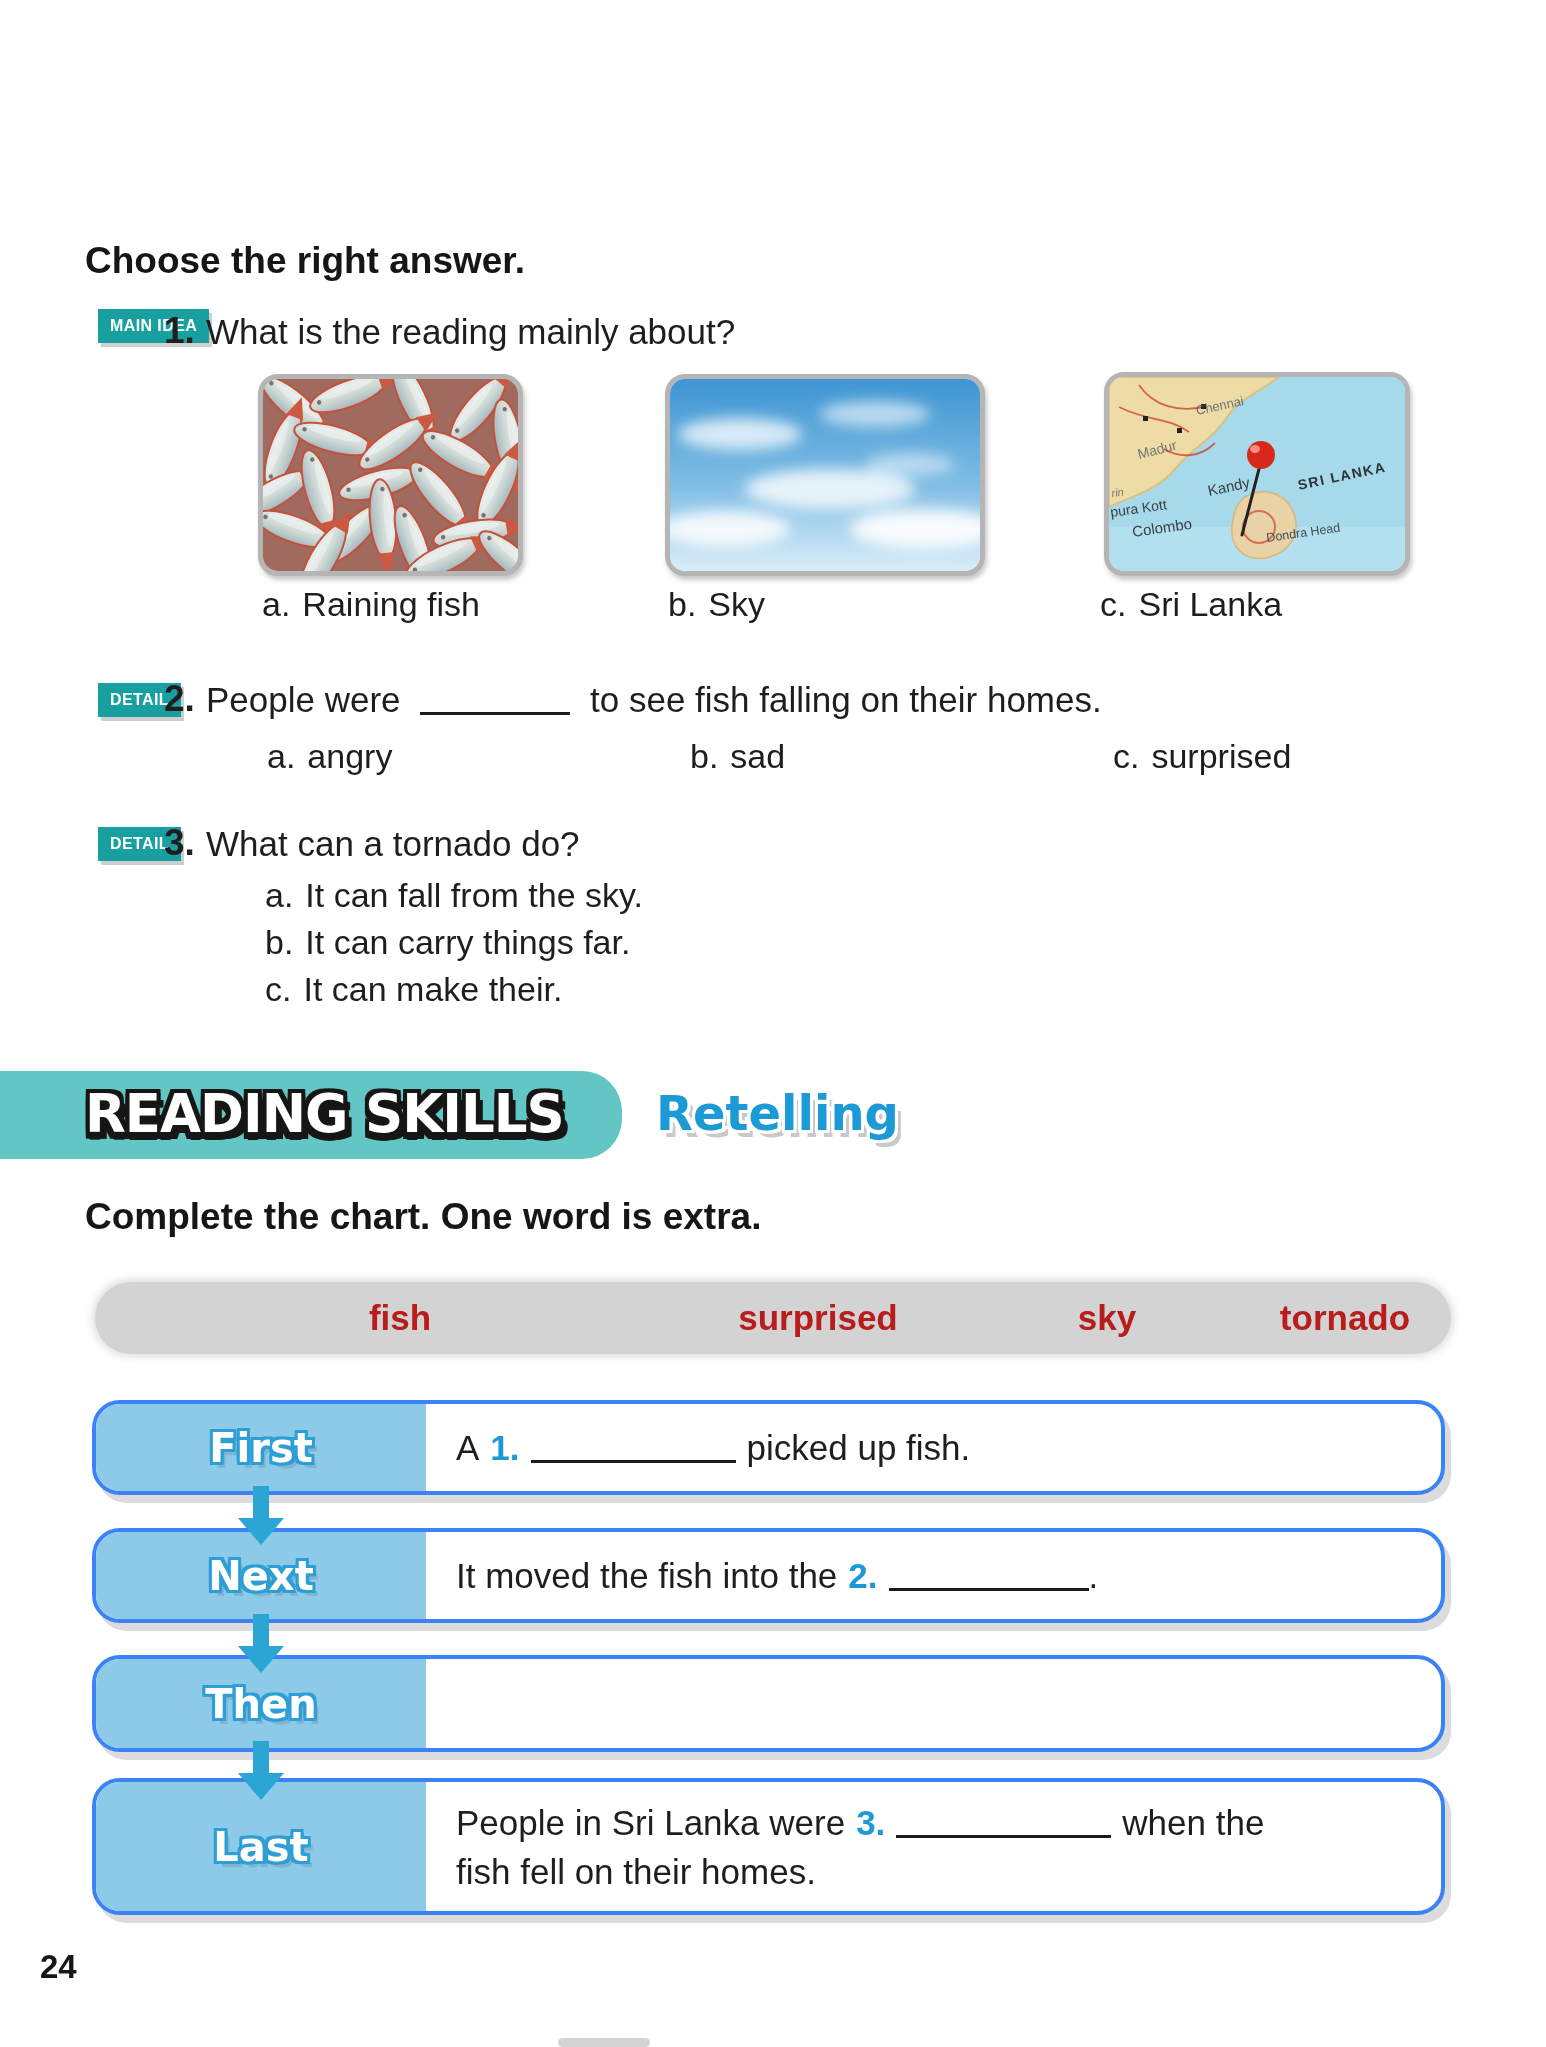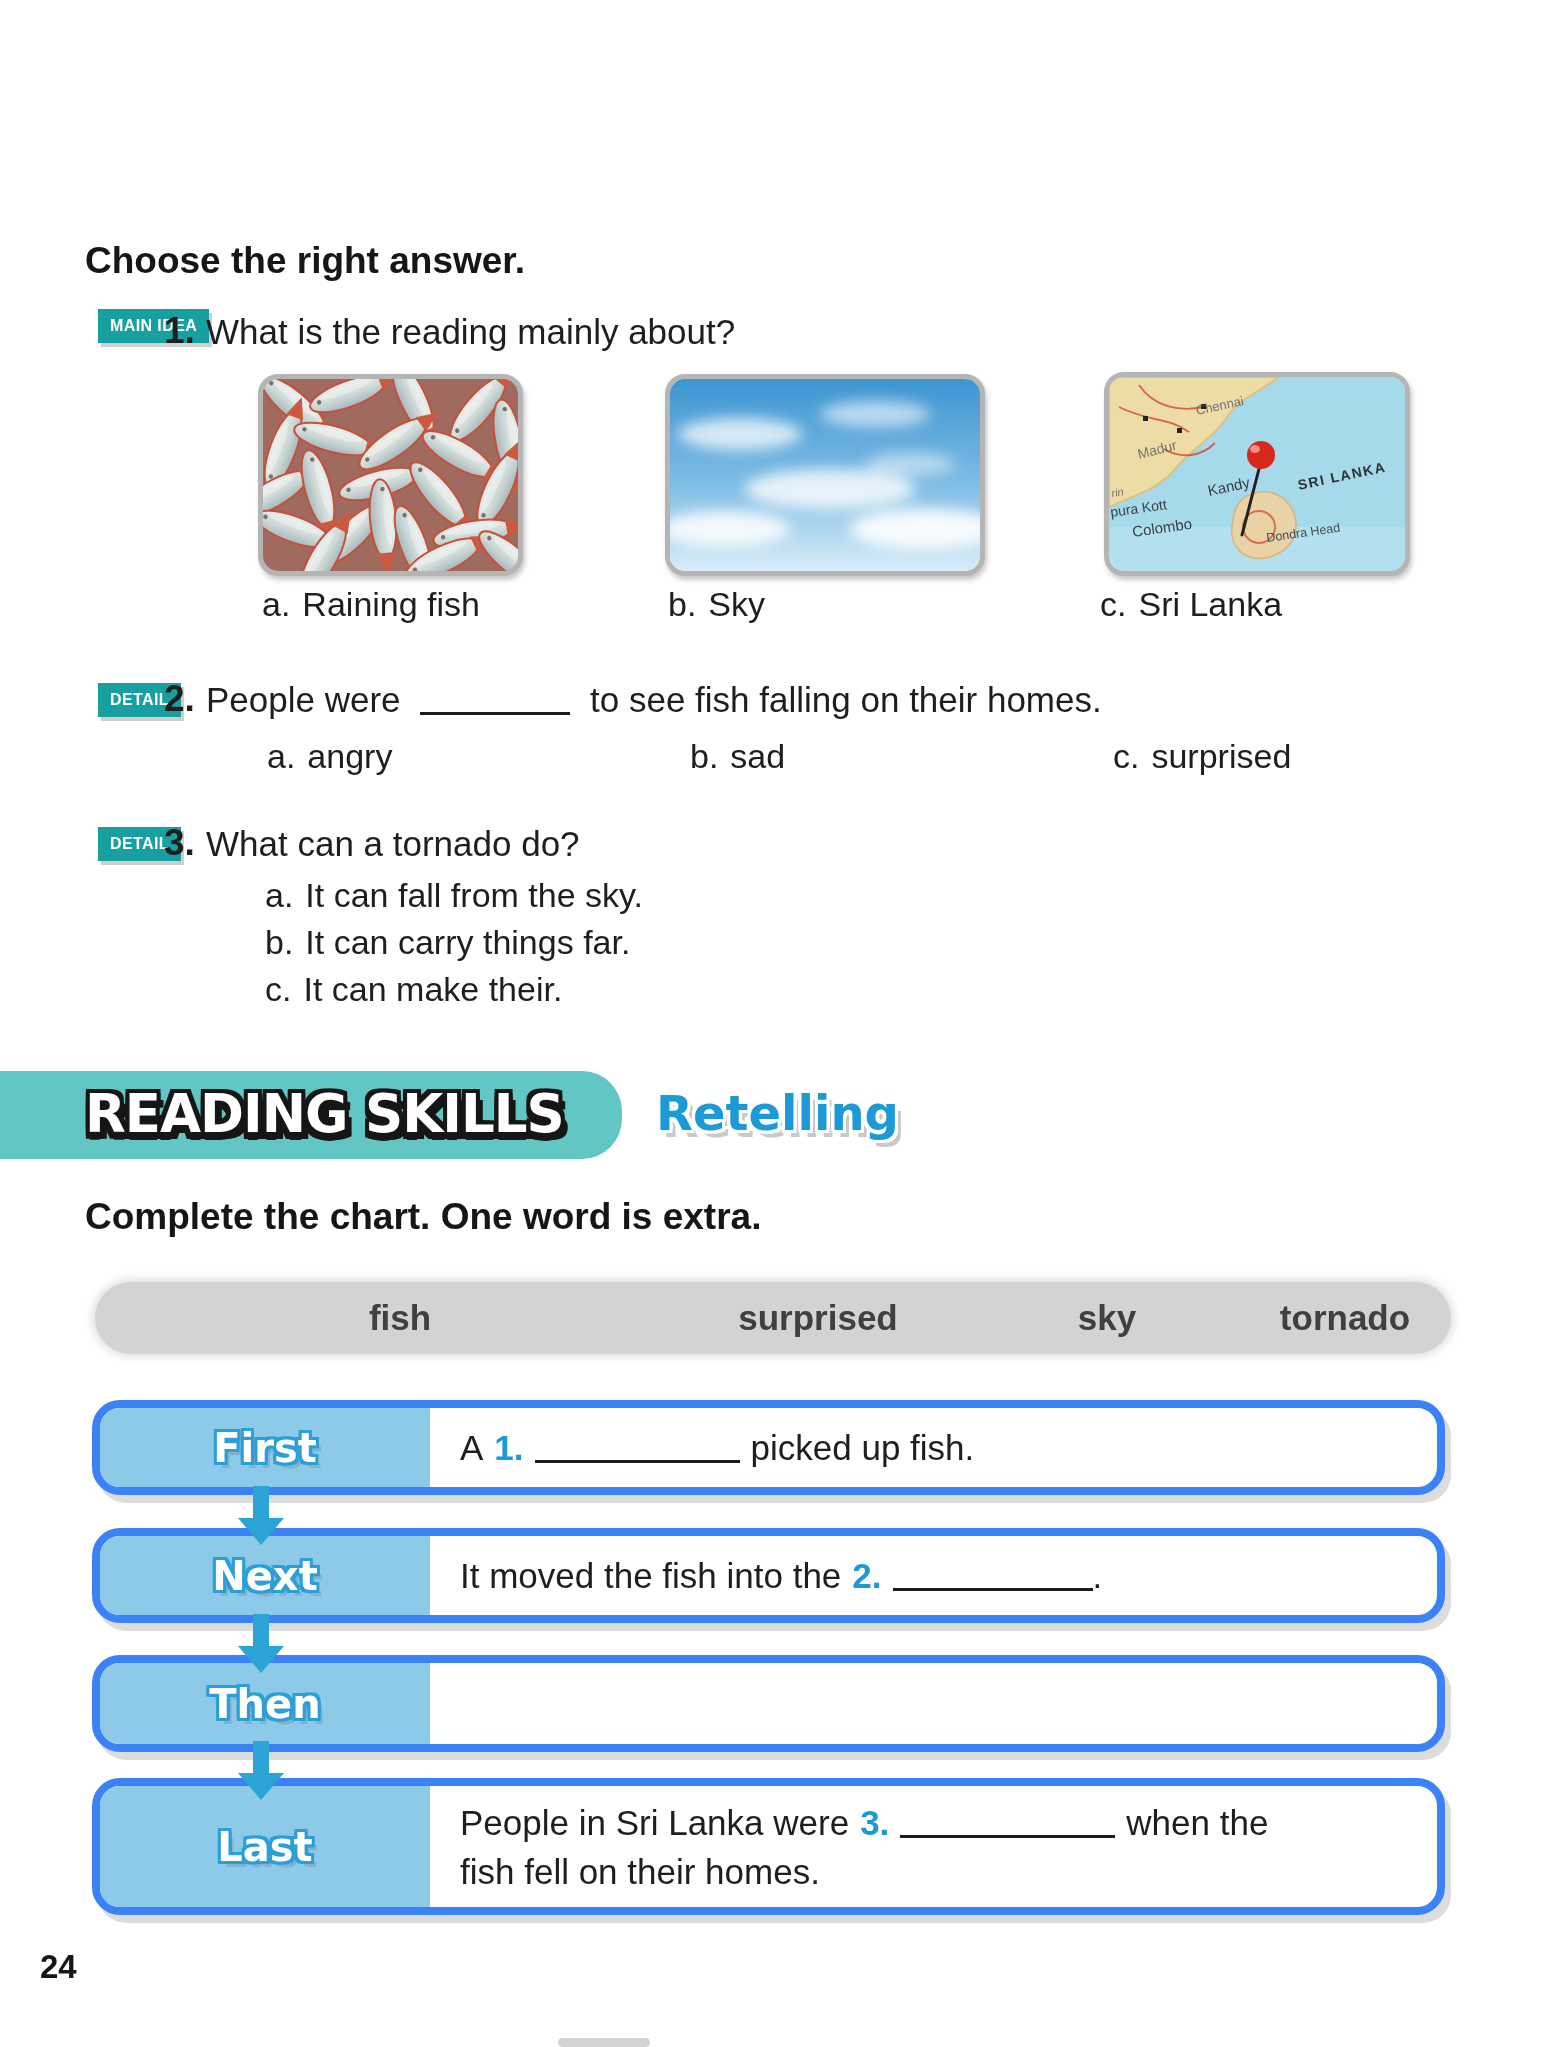--- a/index.html
+++ b/index.html
@@ -56,27 +56,27 @@
   .figB{left:665px;top:374px;width:310px;height:192px;}
   .figC{left:1104px;top:372px;width:296px;height:194px;}
 
   
   .pill{
     position:absolute;left:95px;top:1282px;width:1356px;height:72px;
     background:#d3d3d3;border-radius:38px;box-shadow:0 0 9px 3px rgba(0,0,0,.13);
   }
   .pill-word{
     position:absolute;top:50%;transform:translate(-50%,-50%);
-    font-size:35px;font-weight:bold;color:#404040;white-space:nowrap;
+    font-size:35px;font-weight:bold;color:#b91c1c;white-space:nowrap;
   }
 
   
   .frow{
     position:absolute;left:92px;width:1353px;display:flex;
-    border:8px solid #3b82f6;border-radius:28px;background:#ffffff;
+    border:4px solid #3b82f6;border-radius:28px;background:#ffffff;
     box-shadow:6px 8px 0 #dcdcdc;overflow:hidden;box-sizing:border-box;
   }
   .flabel{
     width:330px;flex:0 0 330px;background:#8ccae8;
     display:flex;align-items:center;justify-content:center;
   }
   .flabel-text{
     font-family:"DejaVu Sans",sans-serif;font-weight:bold;font-size:40px;color:#ffffff;
     text-shadow:
       -3px -3px 0 #2d9fd6, 0 -3px 0 #2d9fd6, 3px -3px 0 #2d9fd6,

